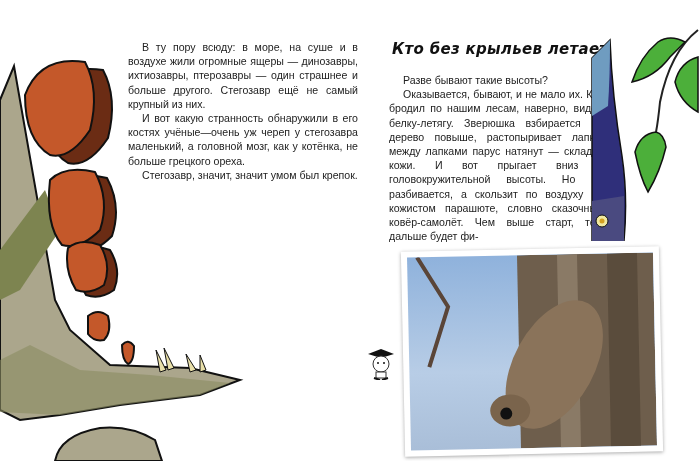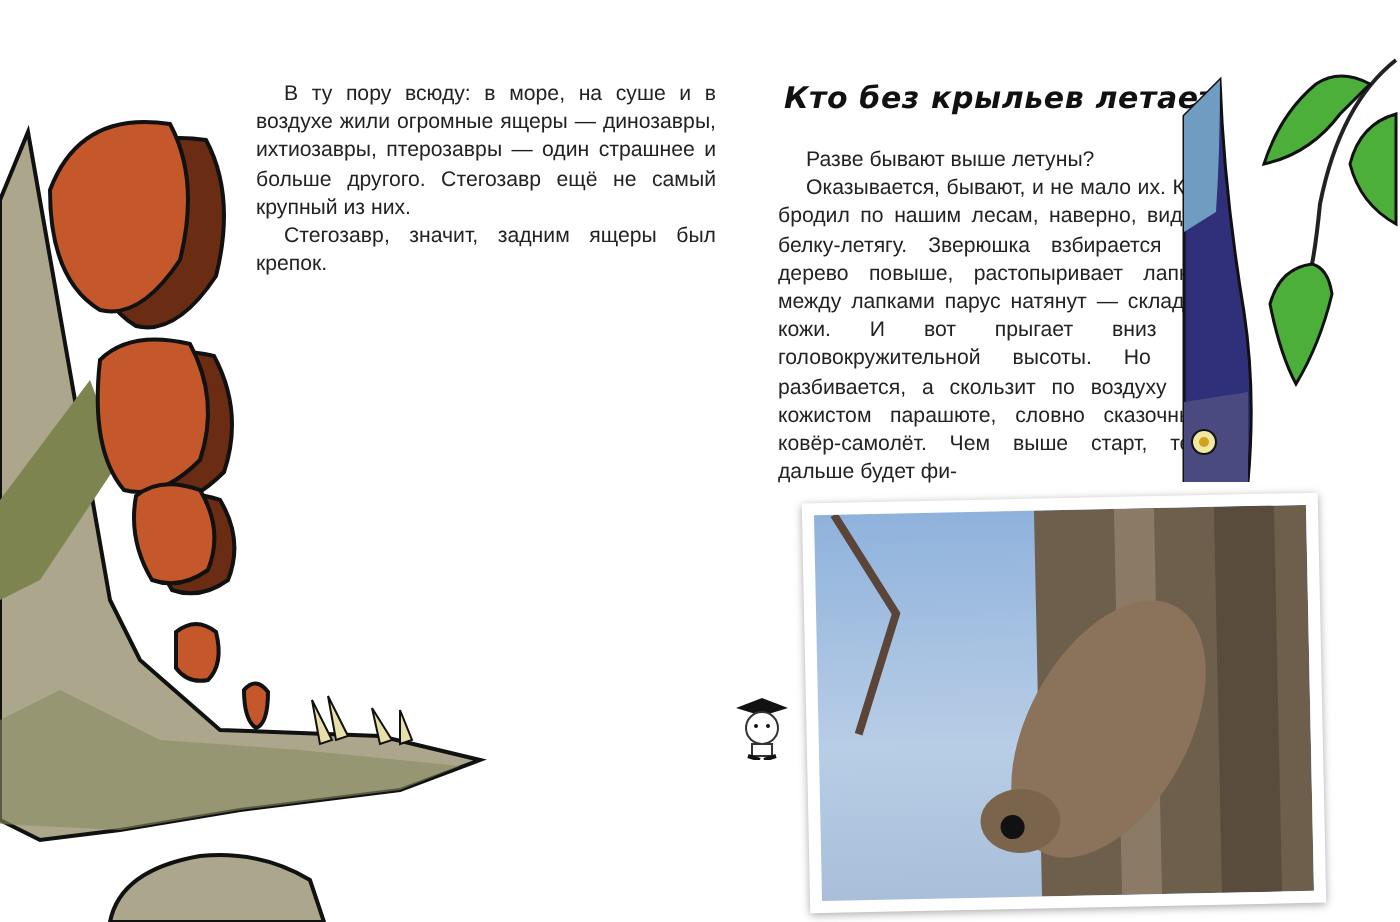--- a/index.html
+++ b/index.html
@@ -39,30 +39,31 @@
     <path d="M160,372 L156,350 L166,370 Z" fill="#e8dfa8" stroke="#111" stroke-width="1"></path>
     <path d="M168,370 L164,348 L174,368 Z" fill="#e8dfa8" stroke="#111" stroke-width="1"></path>
     <path d="M190,372 L186,354 L196,370 Z" fill="#e8dfa8" stroke="#111" stroke-width="1"></path>
     <path d="M200,372 L200,355 L206,370 Z" fill="#e8dfa8" stroke="#111" stroke-width="1"></path>
 
     <path d="M55,461 Q60,435 100,428 Q130,425 155,440 L162,461 Z" fill="#aba68c" stroke="#111" stroke-width="2"></path>
   </svg>
 
   <div class="text-col left-text">
     <p>В ту пору всюду: в море, на суше и в воздухе жили огромные ящеры — динозавры, ихтиозавры, птерозавры — один страшнее и больше другого. Стегозавр ещё не самый крупный из них.</p>
-    <p>Стегозавр, значит, задним ящеры был крепок.</p>
+    <p>И вот какую странность обнаружили в его костях учёные—очень уж череп у стегозавра маленький, а головной мозг, как у котёнка, не больше грецкого ореха.</p>
+    <p>Стегозавр, значит, значит умом был крепок.</p>
   </div>
 </div>
 
 <div class="page right-page"></div>
 
 <div class="heading">Кто без крыльев летает</div>
 
 <div class="text-col right-text">
-  <p>Разве бывают выше летуны?</p>
+  <p>Разве бывают такие высоты?</p>
   <p>Оказывается, бывают, и не мало их. Кто бродил по нашим лесам, наверно, видел белку-летягу. Зверюшка взбирается на дерево повыше, растопыривает лапки: между лапками парус натянут — складка кожи. И вот прыгает вниз с головокружительной высоты. Но не разбивается, а скользит по воздуху на кожистом парашюте, словно сказочный ковёр-самолёт. Чем выше старт, тем дальше будет фи-</p>
 </div>
 
 <svg class="illus" style="left:588px;top:36px;" width="40" height="205" viewBox="0 0 40 205">
   <path d="M4,22 L22,4 Q24,60 34,120 Q40,160 36,205 L4,205 Z" fill="#2f2f7a" stroke="#111" stroke-width="1.5"></path>
   <path d="M4,22 L22,4 Q22,40 20,70 L4,80 Z" fill="#6f9cc0"></path>
   <path d="M4,165 L36,160 L36,205 L4,205 Z" fill="#4a4a80"></path>
   <circle cx="14" cy="185" r="6" fill="#f0e8a0" stroke="#111" stroke-width="1"></circle>
   <circle cx="14" cy="185" r="2.5" fill="#d4a020"></circle>
 </svg>

